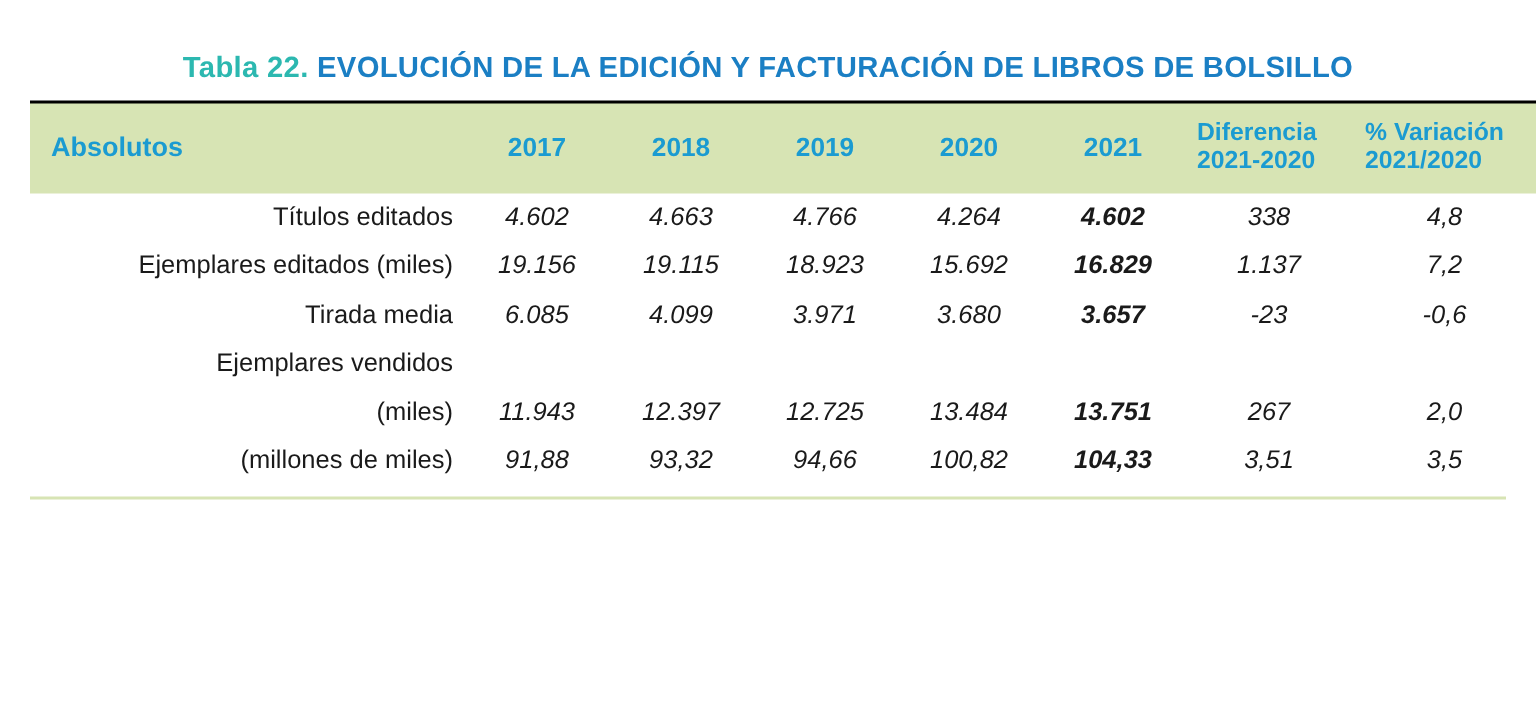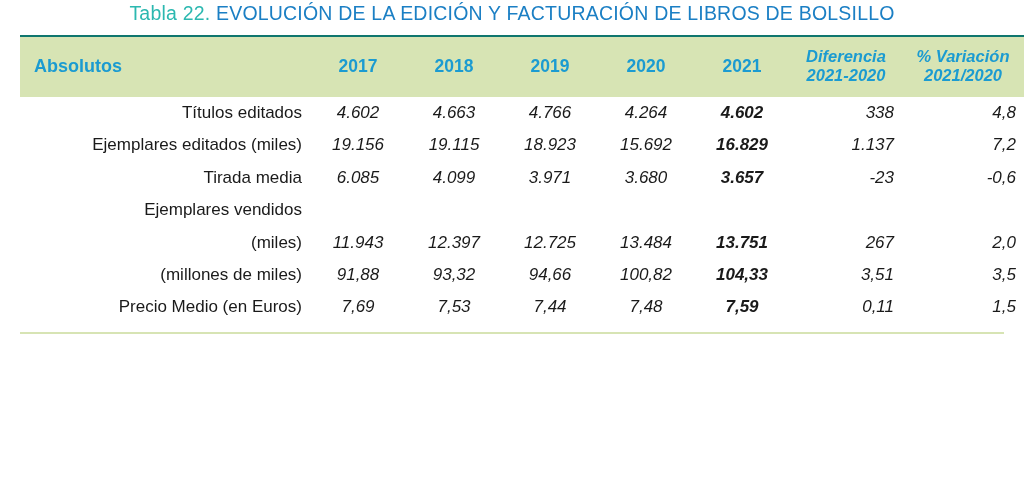--- a/index.html
+++ b/index.html
@@ -15,24 +15,24 @@
   }
   .page {
     position: relative;
     width: 1024px;
     height: 485px;
     box-sizing: border-box;
   }
   .title {
     text-align: center;
     color: #1b7fc4;
-    font-weight: normal;
+    font-weight: bold;
     font-size: 19.5px;
     letter-spacing: 0.2px;
-    padding-top: 2px;
+    padding-top: 34px;
     padding-bottom: 10px;
     white-space: nowrap;
   }
   .title .tnum { color: #2cb8b0; }
   .table-wrap {
     margin: 0 20px;
   }
   table.data {
     width: 984px;
     border-collapse: collapse;
@@ -41,33 +41,32 @@
   table.data thead tr {
     background: #d7e4b4;
   }
   table.data thead th {
     color: #1b9bd1;
     font-weight: bold;
     font-size: 17.5px;
     padding: 10px 8px 12px 8px;
     vertical-align: middle;
     line-height: 1.15;
-    border-top: 2px solid #0f766e;
+    border-top: 2px solid #000000;
   }
   table.data thead th.lbl {
     text-align: left;
     padding-left: 14px;
     font-size: 18px;
   }
   table.data thead th.num {
   }
   table.data thead th.wide {
-    text-align: center;
+    text-align: left;
     font-size: 16.5px;
-    font-style: italic;
   }
   table.data thead th .l2 {
     display: block;
   }
   table.data tbody td {
     font-size: 17px;
     color: #1a1a1a;
     padding: 6px 8px;
     vertical-align: middle;
     line-height: 1.2;
@@ -78,21 +77,21 @@
     white-space: nowrap;
   }
   table.data tbody td.num {
     text-align: center;
     font-style: italic;
   }
   table.data tbody td.num.bold {
     font-weight: bold;
   }
   table.data tbody td.num.wide {
-    text-align: right;
+    text-align: center;
   }
   .bottom-rule {
     margin: 8px 20px 0 20px;
     border-top: 2px solid #d7e4b4;
     width: 984px;
   }
   .label-two-line-top td { padding-bottom: 0; }
   .label-two-line-bot td { padding-top: 0; }
 </style>
 </head>
@@ -195,30 +194,20 @@
           <td class="lbl">(millones de miles)</td>
           <td class="num">91,88</td>
           <td class="num">93,32</td>
           <td class="num">94,66</td>
           <td class="num">100,82</td>
           <td class="num bold">104,33</td>
           <td class="num wide">3,51</td>
           <td class="num wide">3,5</td>
         </tr>
 
-        <tr>
-          <td class="lbl">Precio Medio (en Euros)</td>
-          <td class="num">7,69</td>
-          <td class="num">7,53</td>
-          <td class="num">7,44</td>
-          <td class="num">7,48</td>
-          <td class="num bold">7,59</td>
-          <td class="num wide">0,11</td>
-          <td class="num wide">1,5</td>
-        </tr>
 
       </tbody>
     </table>
   </div>
 
   <div class="bottom-rule"></div>
 
 </div>
 
 </body></html>

